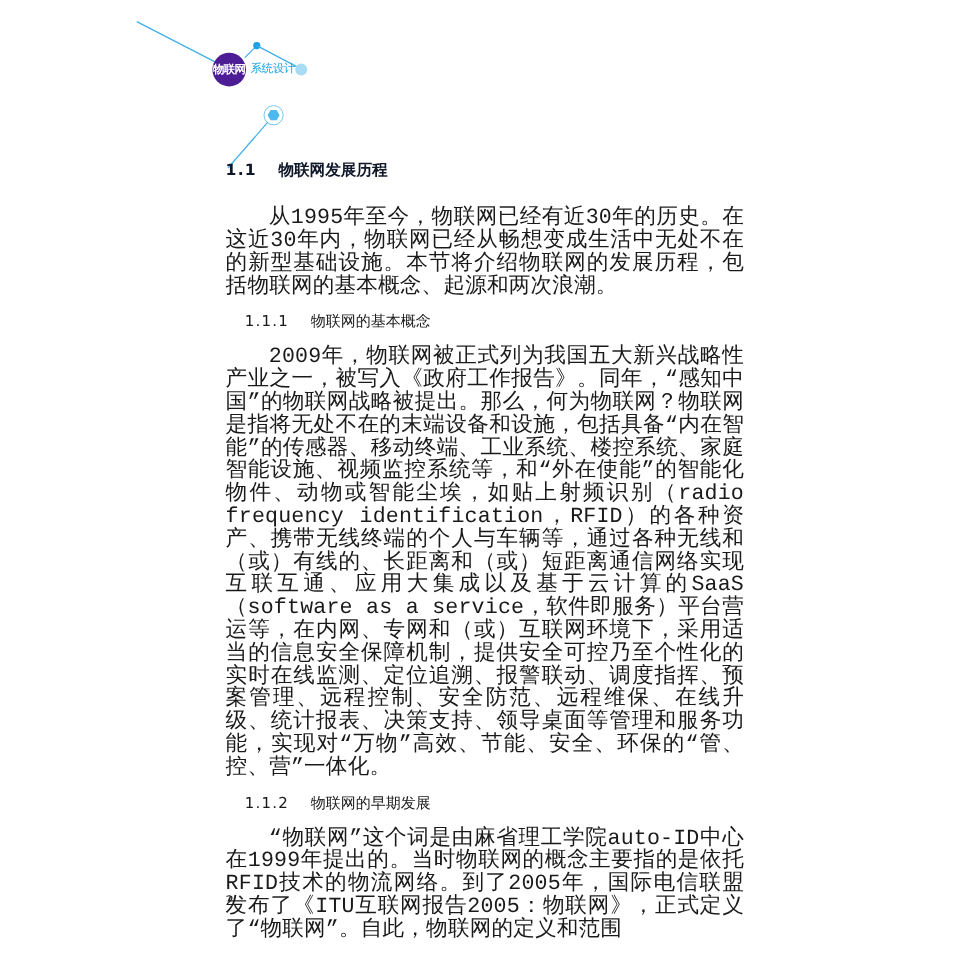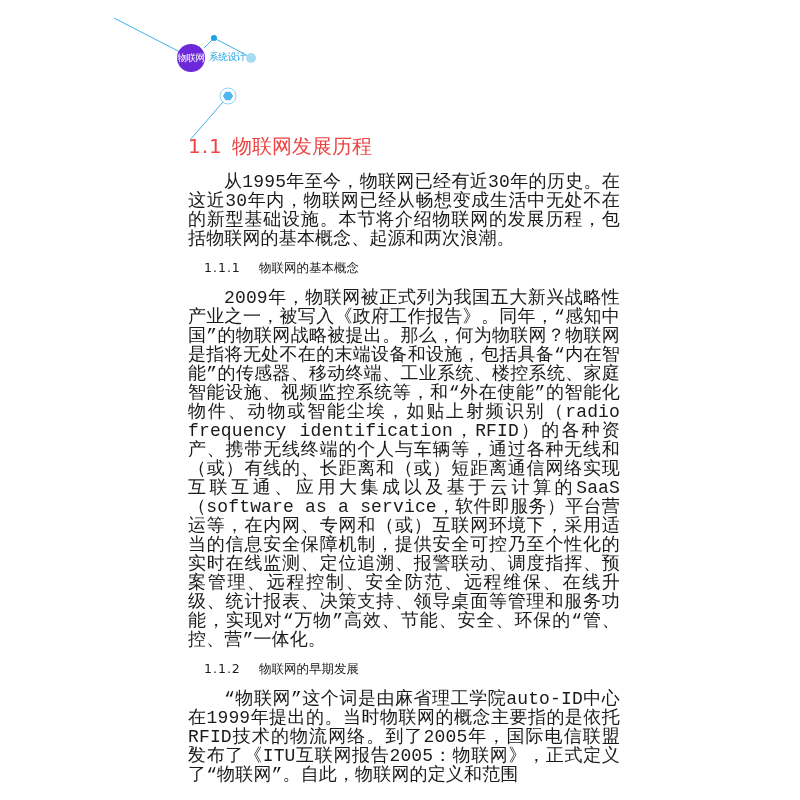--- a/index.html
+++ b/index.html
@@ -3,30 +3,30 @@
   <meta charset="utf-8">
   <style>
     html, body { margin: 0; padding: 0; }
     body {
       width: 800px; height: 800px; background: #ffffff; position: relative; overflow: hidden;
       font-family: "DejaVu Serif", "Liberation Serif", serif; color: #1a1a1a;
     }
     .deco { position: absolute; left: 0; top: 0; width: 800px; height: 800px; pointer-events: none; }
     .header-badge {
       position: absolute; left: 177px; top: 44px; width: 28px; height: 28px; border-radius: 50%;
-      background: #6d28d9; color: #fff; font-family: "DejaVu Sans", sans-serif; font-size: 9.5px;
-      font-weight: normal; display: flex; align-items: center; justify-content: center; letter-spacing: -0.5px;
+      background: #4c1d95; color: #fff; font-family: "DejaVu Sans", sans-serif; font-size: 9.5px;
+      font-weight: bold; display: flex; align-items: center; justify-content: center; letter-spacing: -0.5px;
     }
     .header-sub {
       position: absolute; left: 209px; top: 51px; color: #1aa0e6;
       font-family: Liberation Mono, monospace; font-size: 9.5px; letter-spacing: -0.3px;
     }
     .section-title {
-      position: absolute; left: 188px; top: 133px; color: #ef4444;
-      font-family: "DejaVu Sans", sans-serif; font-size: 20px; white-space: nowrap;
+      position: absolute; left: 188px; top: 133px; color: #0f172a;
+      font-family: "DejaVu Sans", sans-serif; font-size: 13px; white-space: nowrap; font-weight: bold;
     }
     .section-title .num { display: inline-block; width: 44px; letter-spacing: 1px; }
     .content { position: absolute; left: 188px; top: 173px; width: 432px; }
     p.para {
       margin: 0; font-size: 18px; line-height: 19px; text-indent: 2em; text-align: justify;
       letter-spacing: 0.15px;
       font-family: Liberation Mono, monospace;
     }
     .subhead {
       font-family: "DejaVu Sans", sans-serif; font-weight: normal; font-size: 12.5px;

